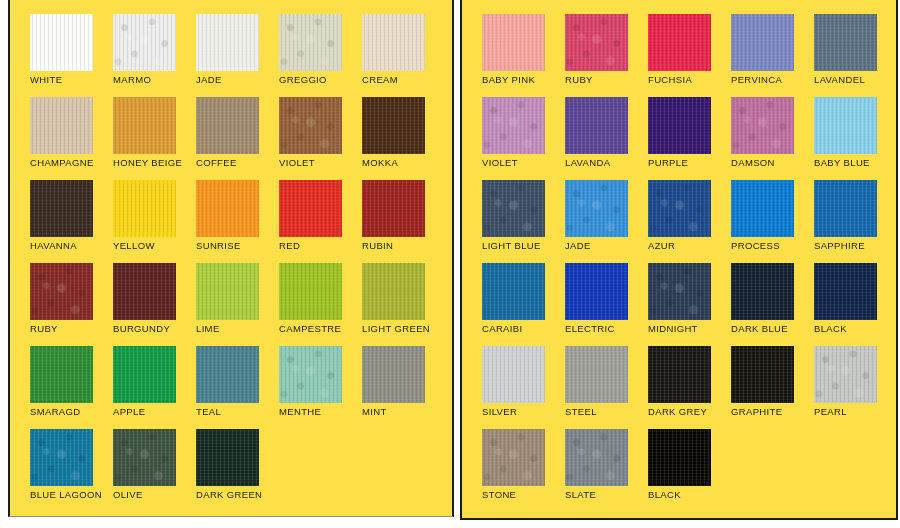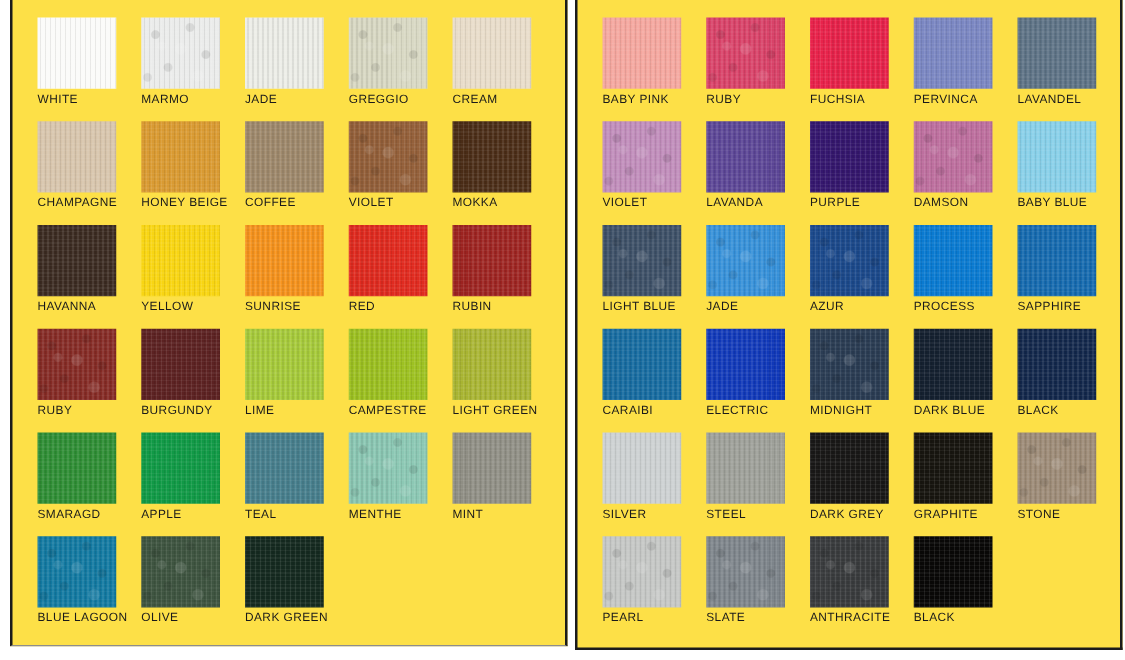--- a/index.html
+++ b/index.html
@@ -345,35 +345,31 @@
         </div>
         <div class="cell">
           <div class="swatch" style="background-color: rgb(25, 24, 23);"></div>
           <div class="label">DARK GREY</div>
         </div>
         <div class="cell">
           <div class="swatch" style="background-color: rgb(23, 21, 15);"></div>
           <div class="label">GRAPHITE</div>
         </div>
         <div class="cell">
+          <div class="swatch mottle" style="background-color: rgb(196, 198, 196);"></div>
+          <div class="label">PEARL</div>
+        </div>
+        <div class="cell">
           <div class="swatch mottle" style="background-color: rgb(156, 138, 118);"></div>
           <div class="label">STONE</div>
         </div>
         <div class="cell">
-          <div class="swatch mottle" style="background-color: rgb(196, 198, 196);"></div>
-          <div class="label">PEARL</div>
-        </div>
-        <div class="cell">
           <div class="swatch mottle" style="background-color: rgb(125, 132, 138);"></div>
           <div class="label">SLATE</div>
         </div>
         <div class="cell">
-          <div class="swatch mottle" style="background-color: rgb(58, 60, 62);"></div>
-          <div class="label">ANTHRACITE</div>
-        </div>
-        <div class="cell">
           <div class="swatch" style="background-color: rgb(9, 8, 7);"></div>
           <div class="label">BLACK</div>
         </div>
       </div>
   </div>
 
 </div>
 
 </body></html>

